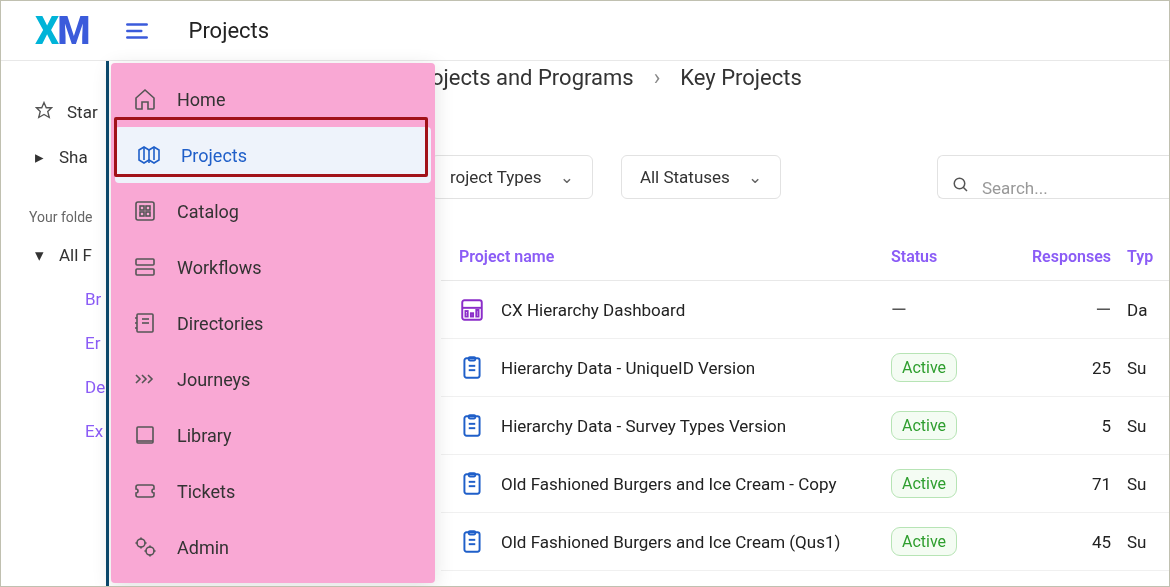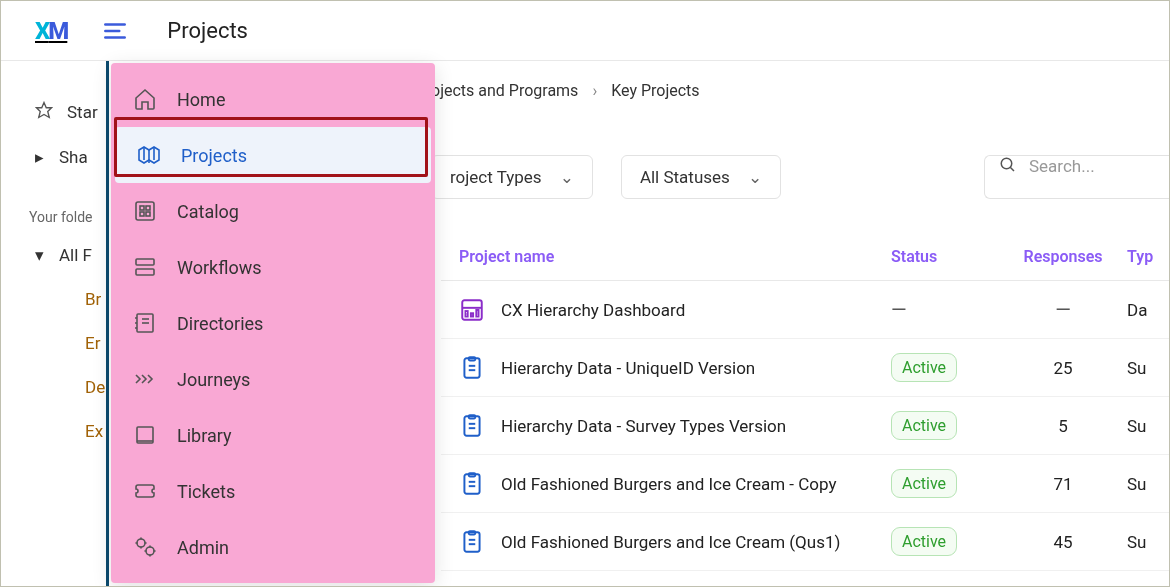--- a/index.html
+++ b/index.html
@@ -1,56 +1,56 @@
 <!DOCTYPE html>
 <html><head>
 <meta charset="utf-8">
 <style>
 * { margin: 0; padding: 0; box-sizing: border-box; font-family: -apple-system, BlinkMacSystemFont, "Segoe UI", Roboto, Helvetica, Arial, sans-serif; }
 body { width: 1170px; height: 587px; background: #fff; border: 1px solid #c0c0b0; overflow: hidden; position: relative; }
 
 .topbar { height: 60px; display: flex; align-items: center; padding: 0 0 0 34px; border-bottom: 1px solid #e8e8e8; }
-.logo { font-size: 24px; font-weight: 800; letter-spacing: -2px; text-decoration: underline; }
+.logo { font-size: 38px; font-weight: 800; letter-spacing: -2px; }
 .logo .x { color: #00b4d8; }
 .logo .m { color: #3b5bdb; }
 .hamburger { margin-left: 30px; width: 36px; height: 36px; display: flex; align-items: center; justify-content: center; cursor: pointer; }
 .hamburger svg { width: 26px; height: 26px; stroke: #3b5bdb; }
 .page-title { margin-left: 34px; font-size: 22px; color: #222; font-weight: 400; }
 
 .sidebar { position: absolute; left: 0; top: 60px; width: 108px; height: 527px; border-right: 3px solid #0c4a6e; padding-top: 28px; overflow: hidden; }
 .side-row { display: flex; align-items: center; padding: 12px 0 12px 34px; font-size: 17px; color: #333; gap: 14px; }
 .side-row .tri { width: 10px; display: inline-block; }
 .side-heading { padding: 30px 0 8px 28px; font-size: 14px; color: #666; }
-.side-sub { padding: 12px 0 12px 84px; font-size: 17px; color: #a16207; }
+.side-sub { padding: 12px 0 12px 84px; font-size: 17px; color: #8b5cf6; }
 
 .dropdown { position: absolute; left: 110px; top: 62px; width: 324px; background: #f9a8d4; box-shadow: 0 4px 20px rgba(0,0,0,0.12); border-radius: 4px; z-index: 20; padding: 8px 0; }
 .dropdown-item { display: flex; align-items: center; gap: 18px; height: 56px; padding: 0 20px; font-size: 18px; color: #333; cursor: pointer; }
 .dropdown-item.active { background: #eef3fb; color: #1f5fc9; border-radius: 4px; margin: 0 4px; }
 .dropdown-item.active .dd-icon svg { stroke: #1f5fc9; fill: #1f5fc9; }
 .dropdown-item .dd-icon { width: 28px; height: 28px; display: flex; align-items: center; justify-content: center; }
 .dropdown-item .dd-icon svg { width: 24px; height: 24px; stroke: #555; fill: none; stroke-width: 1.6; }
 .highlight-box { position: absolute; left: 113px; top: 116px; width: 314px; height: 60px; border: 3px solid #a11219; border-radius: 2px; z-index: 25; pointer-events: none; }
 
-.breadcrumb { position: absolute; left: 430px; top: 80px; display: flex; align-items: center; gap: 14px; font-size: 16px; color: #333; }
+.breadcrumb { position: absolute; left: 430px; top: 64px; display: flex; align-items: center; gap: 20px; font-size: 22px; color: #333; }
 .breadcrumb .chev { color: #888; }
 
 .filters { position: absolute; left: 430px; top: 154px; display: flex; align-items: center; gap: 28px; }
 .filter-chip { display: flex; align-items: center; gap: 18px; height: 44px; padding: 0 18px; border: 1px solid #e2e2e2; border-radius: 6px; font-size: 17px; color: #333; background: #fff; cursor: pointer; }
 .filter-caret { color: #666; }
 
-.search { position: absolute; right: 0; top: 154px; width: 185px; height: 44px; border: 1px solid #e2e2e2; border-right: none; border-radius: 6px 0 0 6px; display: flex; align-items: flex-start; padding: 0 14px; gap: 12px; background: #fff; }
+.search { position: absolute; right: 0; top: 154px; width: 232px; height: 44px; border: 1px solid #e2e2e2; border-right: none; border-radius: 6px 0 0 6px; display: flex; align-items: flex-end; padding: 0 14px; gap: 12px; background: #fff; }
 .search input { border: none; outline: none; font-size: 17px; color: #555; flex: 1; background: transparent; }
 .search input::placeholder { color: #999; }
 .search-icon { color: #555; }
 
 .table { position: absolute; left: 440px; top: 232px; right: 0; }
 .thead { display: flex; height: 48px; align-items: center; border-bottom: 1px solid #e8e8e8; font-size: 16px; font-weight: 600; color: #8b5cf6; }
 .col-name { flex: 0 0 450px; padding-left: 18px; }
 .col-status { flex: 0 0 124px; }
-.col-resp { flex: 0 0 108px; text-align: center; padding-right: 12px; }
+.col-resp { flex: 0 0 108px; text-align: right; padding-right: 12px; }
 .col-type { flex: 0 0 48px; padding-left: 4px; }
 .trow { display: flex; height: 58px; align-items: center; border-bottom: 1px solid #f0f0f0; font-size: 17px; color: #222; }
 .trow .col-name { display: flex; align-items: center; gap: 16px; }
 .proj-icon { width: 26px; height: 26px; display: flex; align-items: center; justify-content: center; }
 .proj-icon.purple svg { stroke: #8b2dc9; fill: none; }
 .proj-icon.blue svg { stroke: #1f5fc9; fill: none; }
 .status-badge { display: inline-block; padding: 4px 10px; border: 1px solid #b7e4b5; color: #2e9e2e; border-radius: 9px; font-size: 16px; background: #f4fcf3; }
 .status-dash { color: #555; font-size: 20px; }
 </style>
 </head>

